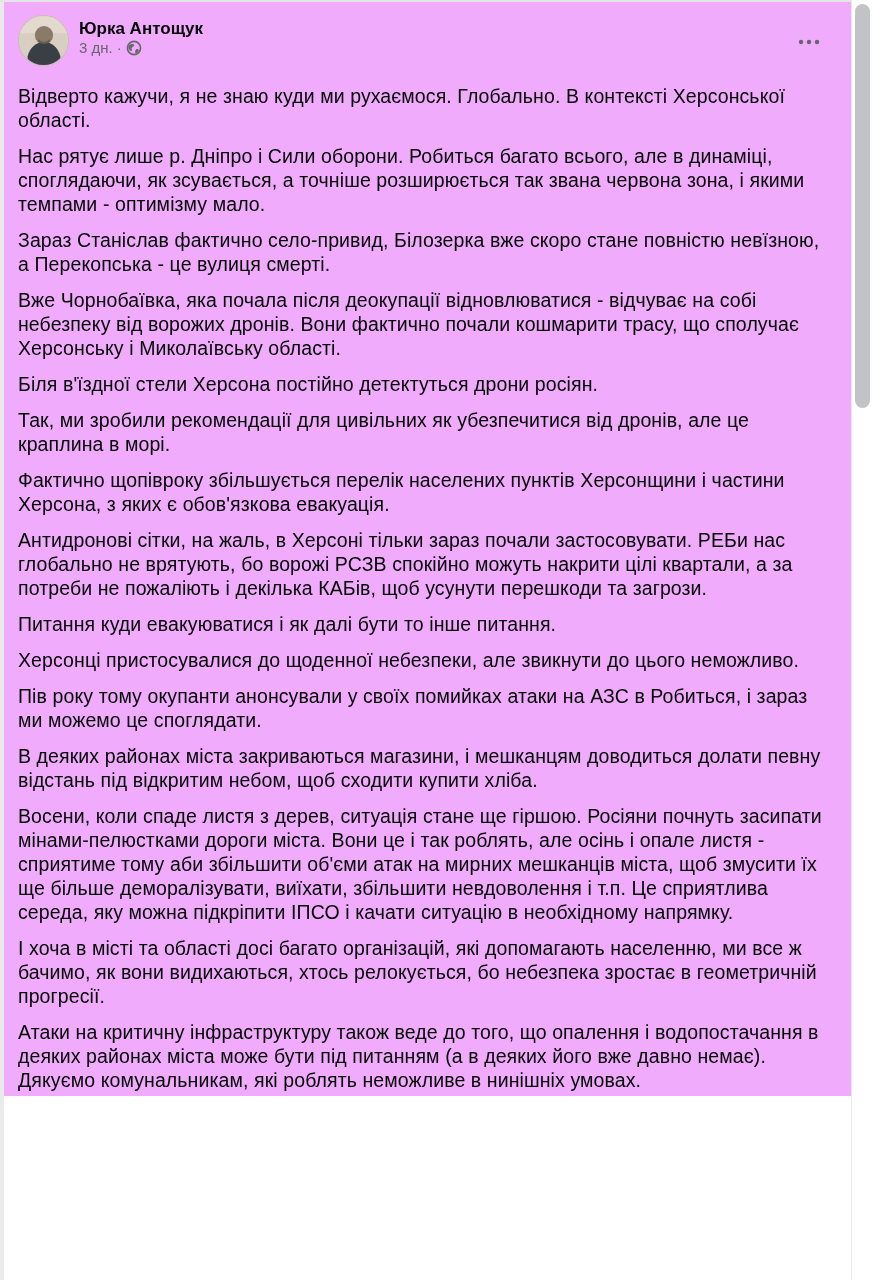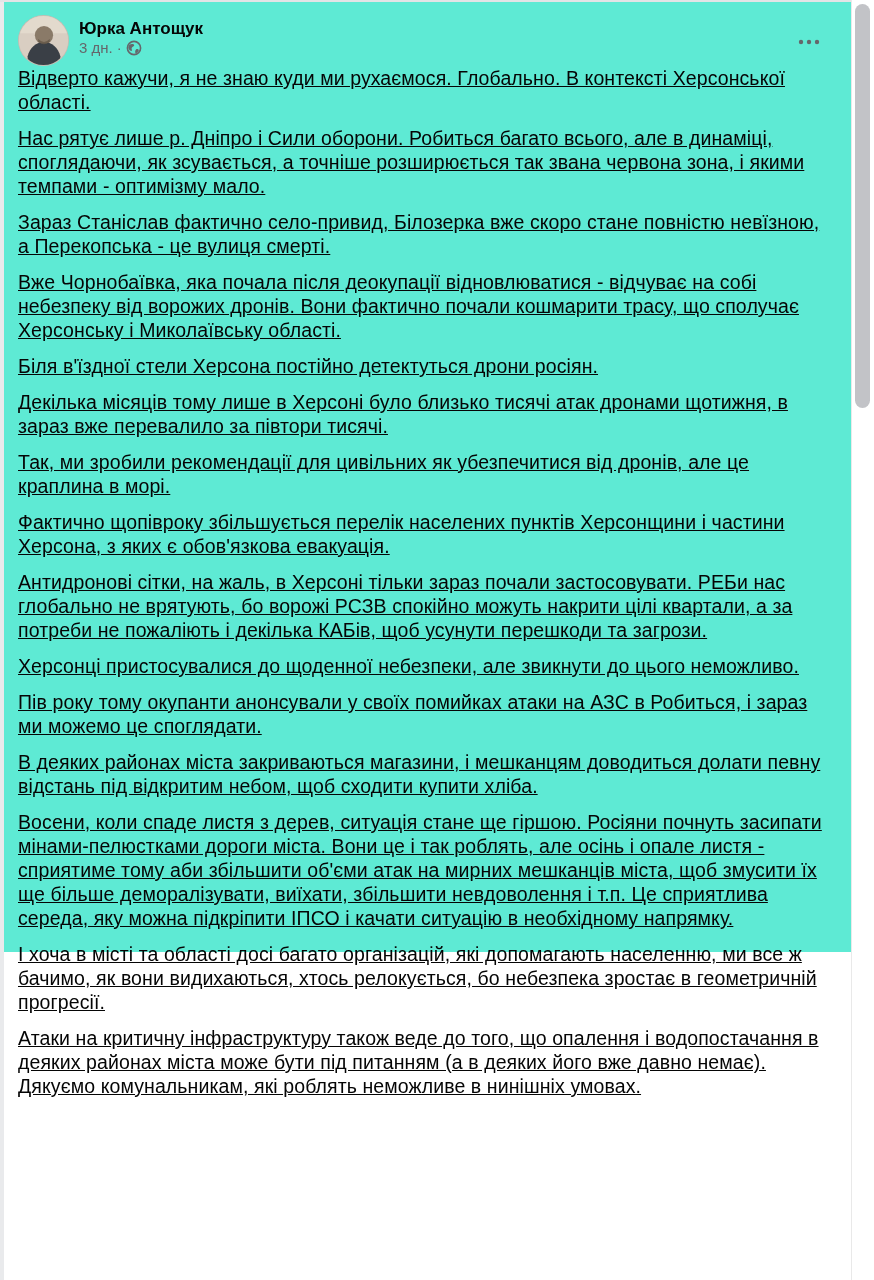--- a/index.html
+++ b/index.html
@@ -12,22 +12,22 @@
   }
   .page-edge-left {
     position: absolute; left: 0; top: 0; width: 4px; height: 1280px;
     background: #e9eaec; z-index: 5;
   }
   .page-edge-top {
     position: absolute; left: 0; top: 0; width: 874px; height: 2px;
     background: #e3e4e6; z-index: 5;
   }
   .post-card {
-    position: absolute; left: 4px; top: 2px; width: 847px; height: 950px;
-    background: #5eead4;
+    position: absolute; left: 4px; top: 2px; width: 847px; height: 1094px;
+    background: #f0abfc;
   }
   .post-header {
     position: relative;
     padding: 13px 16px 0 14px;
     display: flex;
     align-items: flex-start;
   }
   .avatar {
     width: 51px; height: 51px; border-radius: 50%;
     background: #d9cec2;
@@ -59,22 +59,22 @@
   .globe-icon svg { display: block; }
   .more-button {
     position: absolute;
     right: 24px; top: 28px;
     width: 36px; height: 24px;
     display: flex; align-items: center; justify-content: center;
     border: none; background: transparent; cursor: pointer;
     border-radius: 6px;
   }
   .post-body {
+    margin-top: 18px;
     padding: 0 20px 0 14px;
-    text-decoration: underline;
   }
   .post-body p {
     font-size: 19.5px;
     line-height: 24px;
     margin-bottom: 12px;
     color: #050505;
     letter-spacing: 0.1px;
   }
   .scrollbar-track {
     position: absolute; right: 0; top: 0;
@@ -131,24 +131,24 @@
       </svg>
     </button>
   </header>
 
   <div class="post-body">
     <p>Відверто кажучи, я не знаю куди ми рухаємося. Глобально. В контексті Херсонської області.</p>
     <p>Нас рятує лише р. Дніпро і Сили оборони. Робиться багато всього, але в динаміці, споглядаючи, як зсувається, а точніше розширюється так звана червона зона, і якими темпами - оптимізму мало.</p>
     <p>Зараз Станіслав фактично село-привид, Білозерка вже скоро стане повністю невїзною, а Перекопська - це вулиця смерті.</p>
     <p>Вже Чорнобаївка, яка почала після деокупації відновлюватися - відчуває на собі небезпеку від ворожих дронів. Вони фактично почали кошмарити трасу, що сполучає Херсонську і Миколаївську області.</p>
     <p>Біля в'їздної стели Херсона постійно детектуться дрони росіян.</p>
-    <p>Декілька місяців тому лише в Херсоні було близько тисячі атак дронами щотижня, в зараз вже перевалило за півтори тисячі.</p>
     <p>Так, ми зробили рекомендації для цивільних як убезпечитися від дронів, але це краплина в морі.</p>
     <p>Фактично щопівроку збільшується перелік населених пунктів Херсонщини і частини Херсона, з яких є обов'язкова евакуація.</p>
     <p>Антидронові сітки, на жаль, в Херсоні тільки зараз почали застосовувати. РЕБи нас глобально не врятують, бо ворожі РСЗВ спокійно можуть накрити цілі квартали, а за потреби не пожаліють і декілька КАБів, щоб усунути перешкоди та загрози.</p>
+    <p>Питання куди евакуюватися і як далі бути то інше питання.</p>
     <p>Херсонці пристосувалися до щоденної небезпеки, але звикнути до цього неможливо.</p>
     <p>Пів року тому окупанти анонсували у своїх помийках атаки на АЗС в Робиться, і зараз ми можемо це споглядати.</p>
     <p>В деяких районах міста закриваються магазини, і мешканцям доводиться долати певну відстань під відкритим небом, щоб сходити купити хліба.</p>
     <p>Восени, коли спаде листя з дерев, ситуація стане ще гіршою. Росіяни почнуть засипати мінами-пелюстками дороги міста. Вони це і так роблять, але осінь і опале листя - сприятиме тому аби збільшити об'єми атак на мирних мешканців міста, щоб змусити їх ще більше деморалізувати, виїхати, збільшити невдоволення і т.п. Це сприятлива середа, яку можна підкріпити ІПСО і качати ситуацію в необхідному напрямку.</p>
     <p>І хоча в місті та області досі багато організацій, які допомагають населенню, ми все ж бачимо, як вони видихаються, хтось релокується, бо небезпека зростає в геометричній прогресії.</p>
     <p>Атаки на критичну інфраструктуру також веде до того, що опалення і водопостачання в деяких районах міста може бути під питанням (а в деяких його вже давно немає). Дякуємо комунальникам, які роблять неможливе в нинішніх умовах.</p>
 
   </div>
 
 </article>

